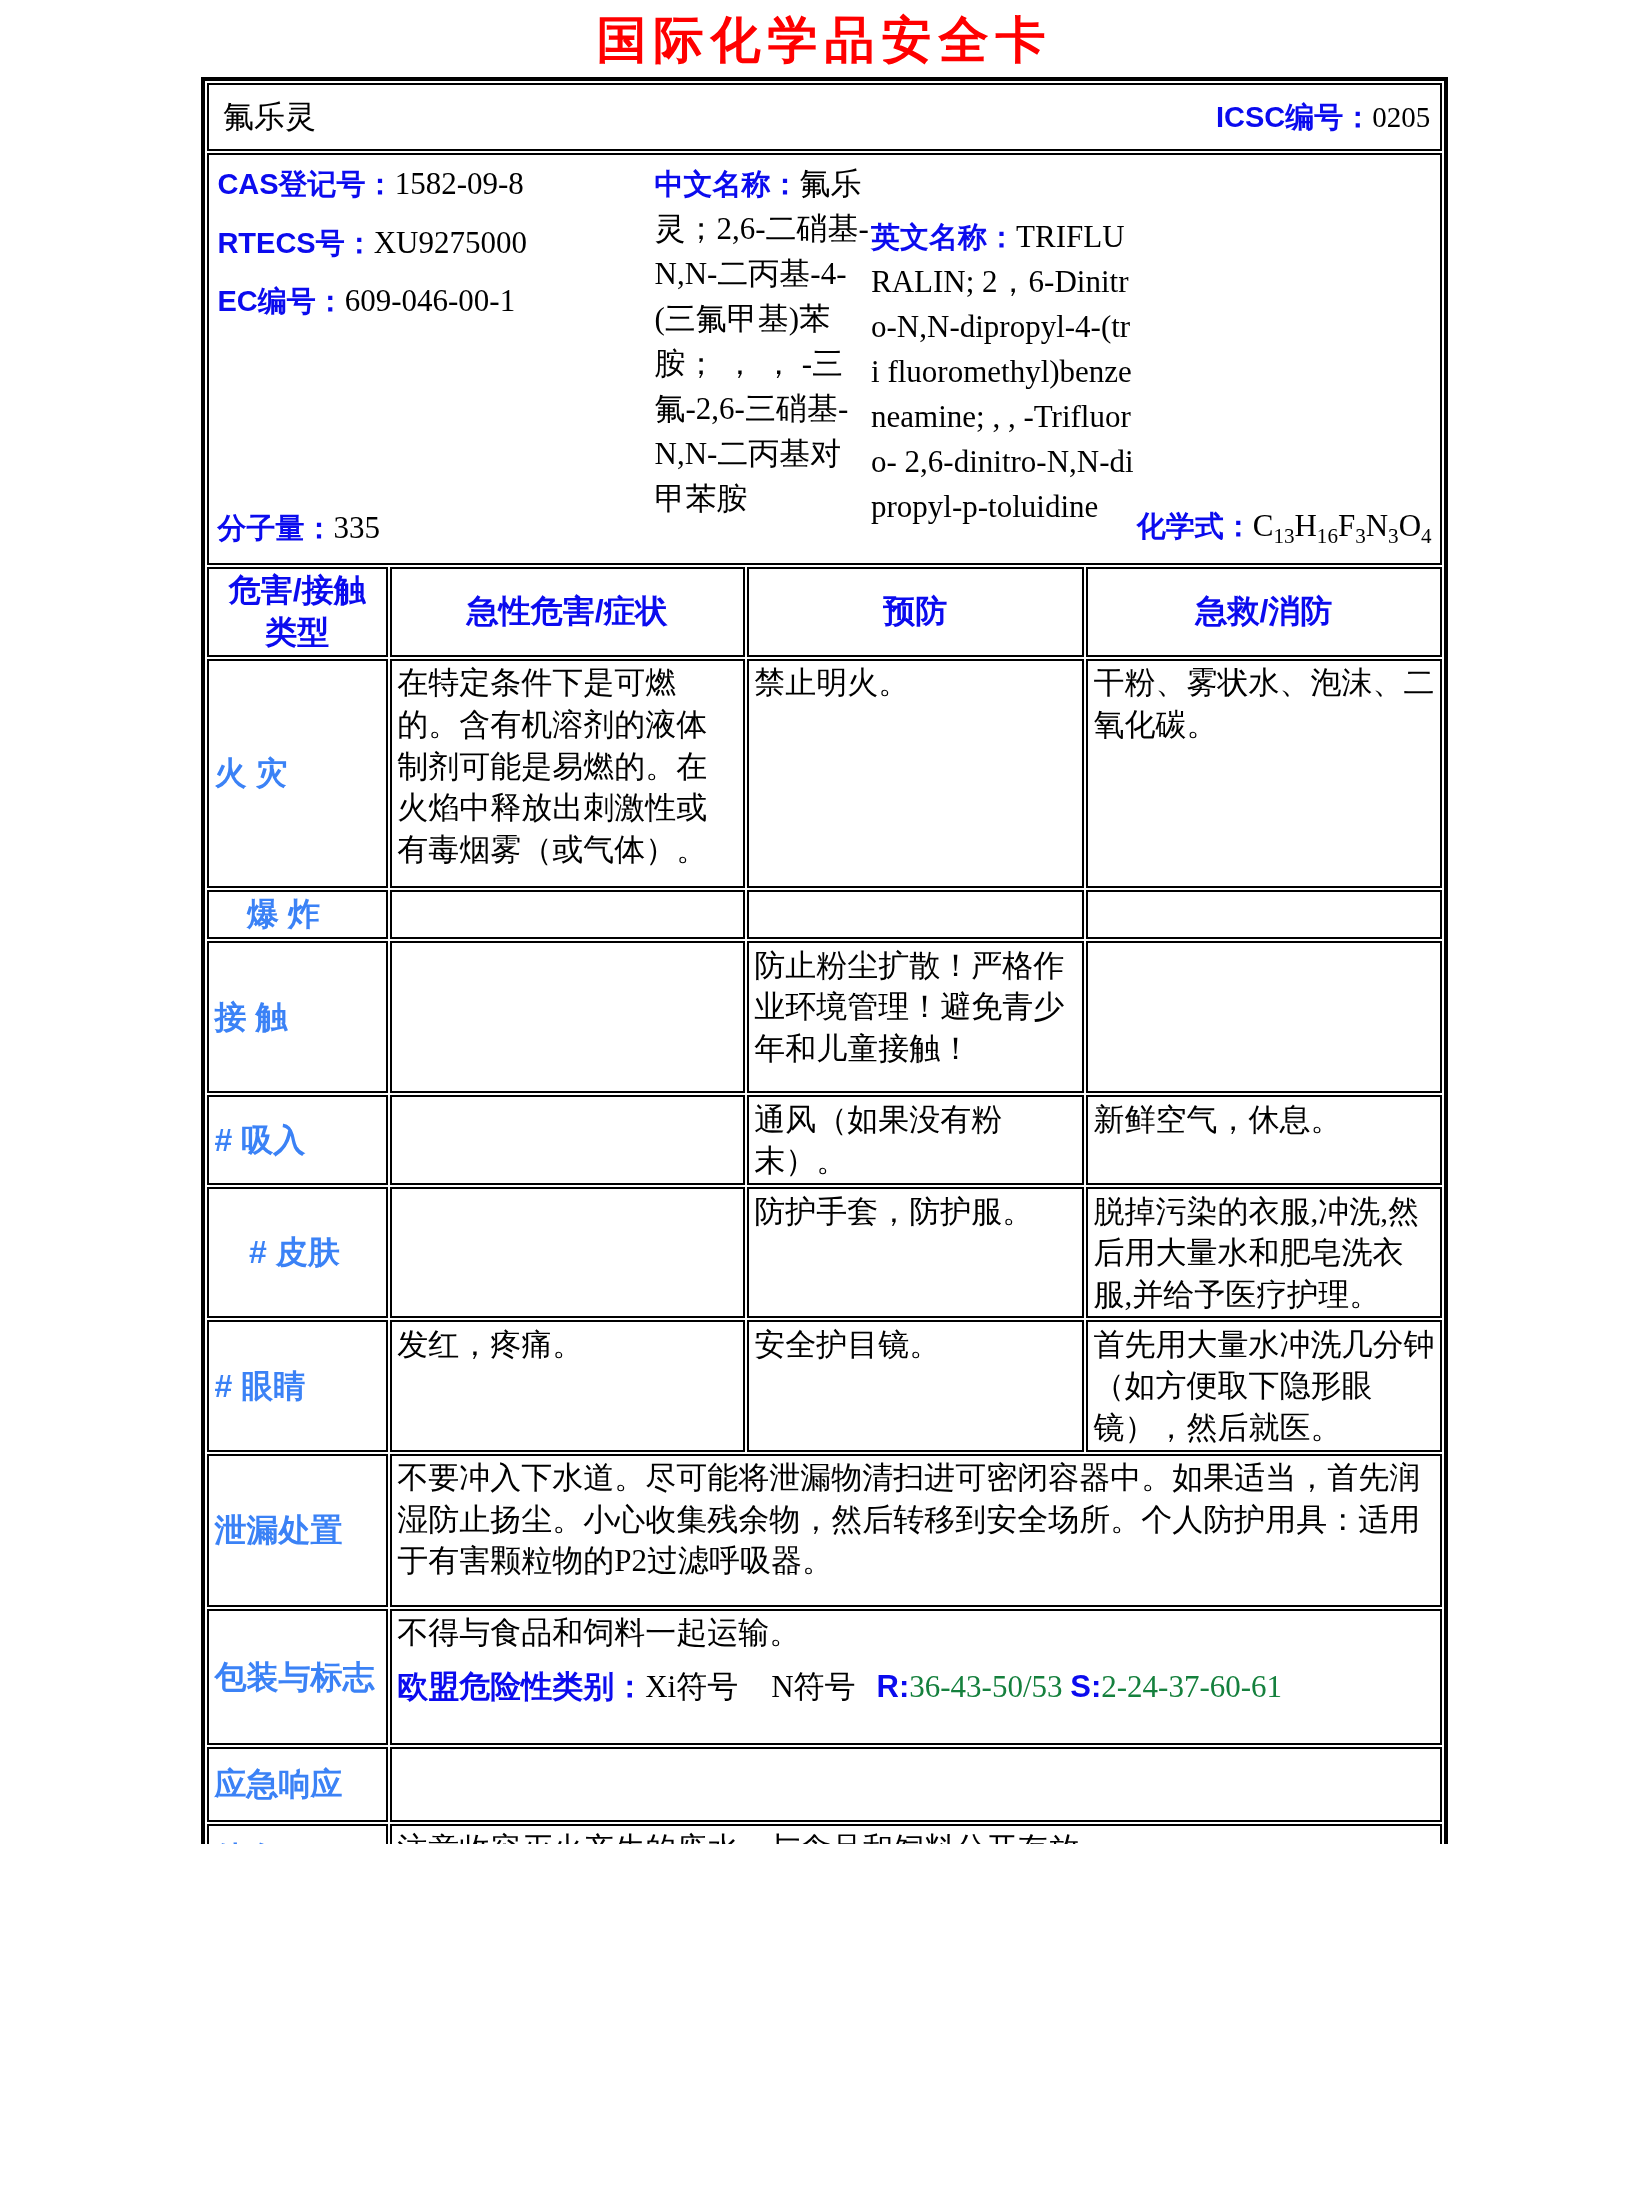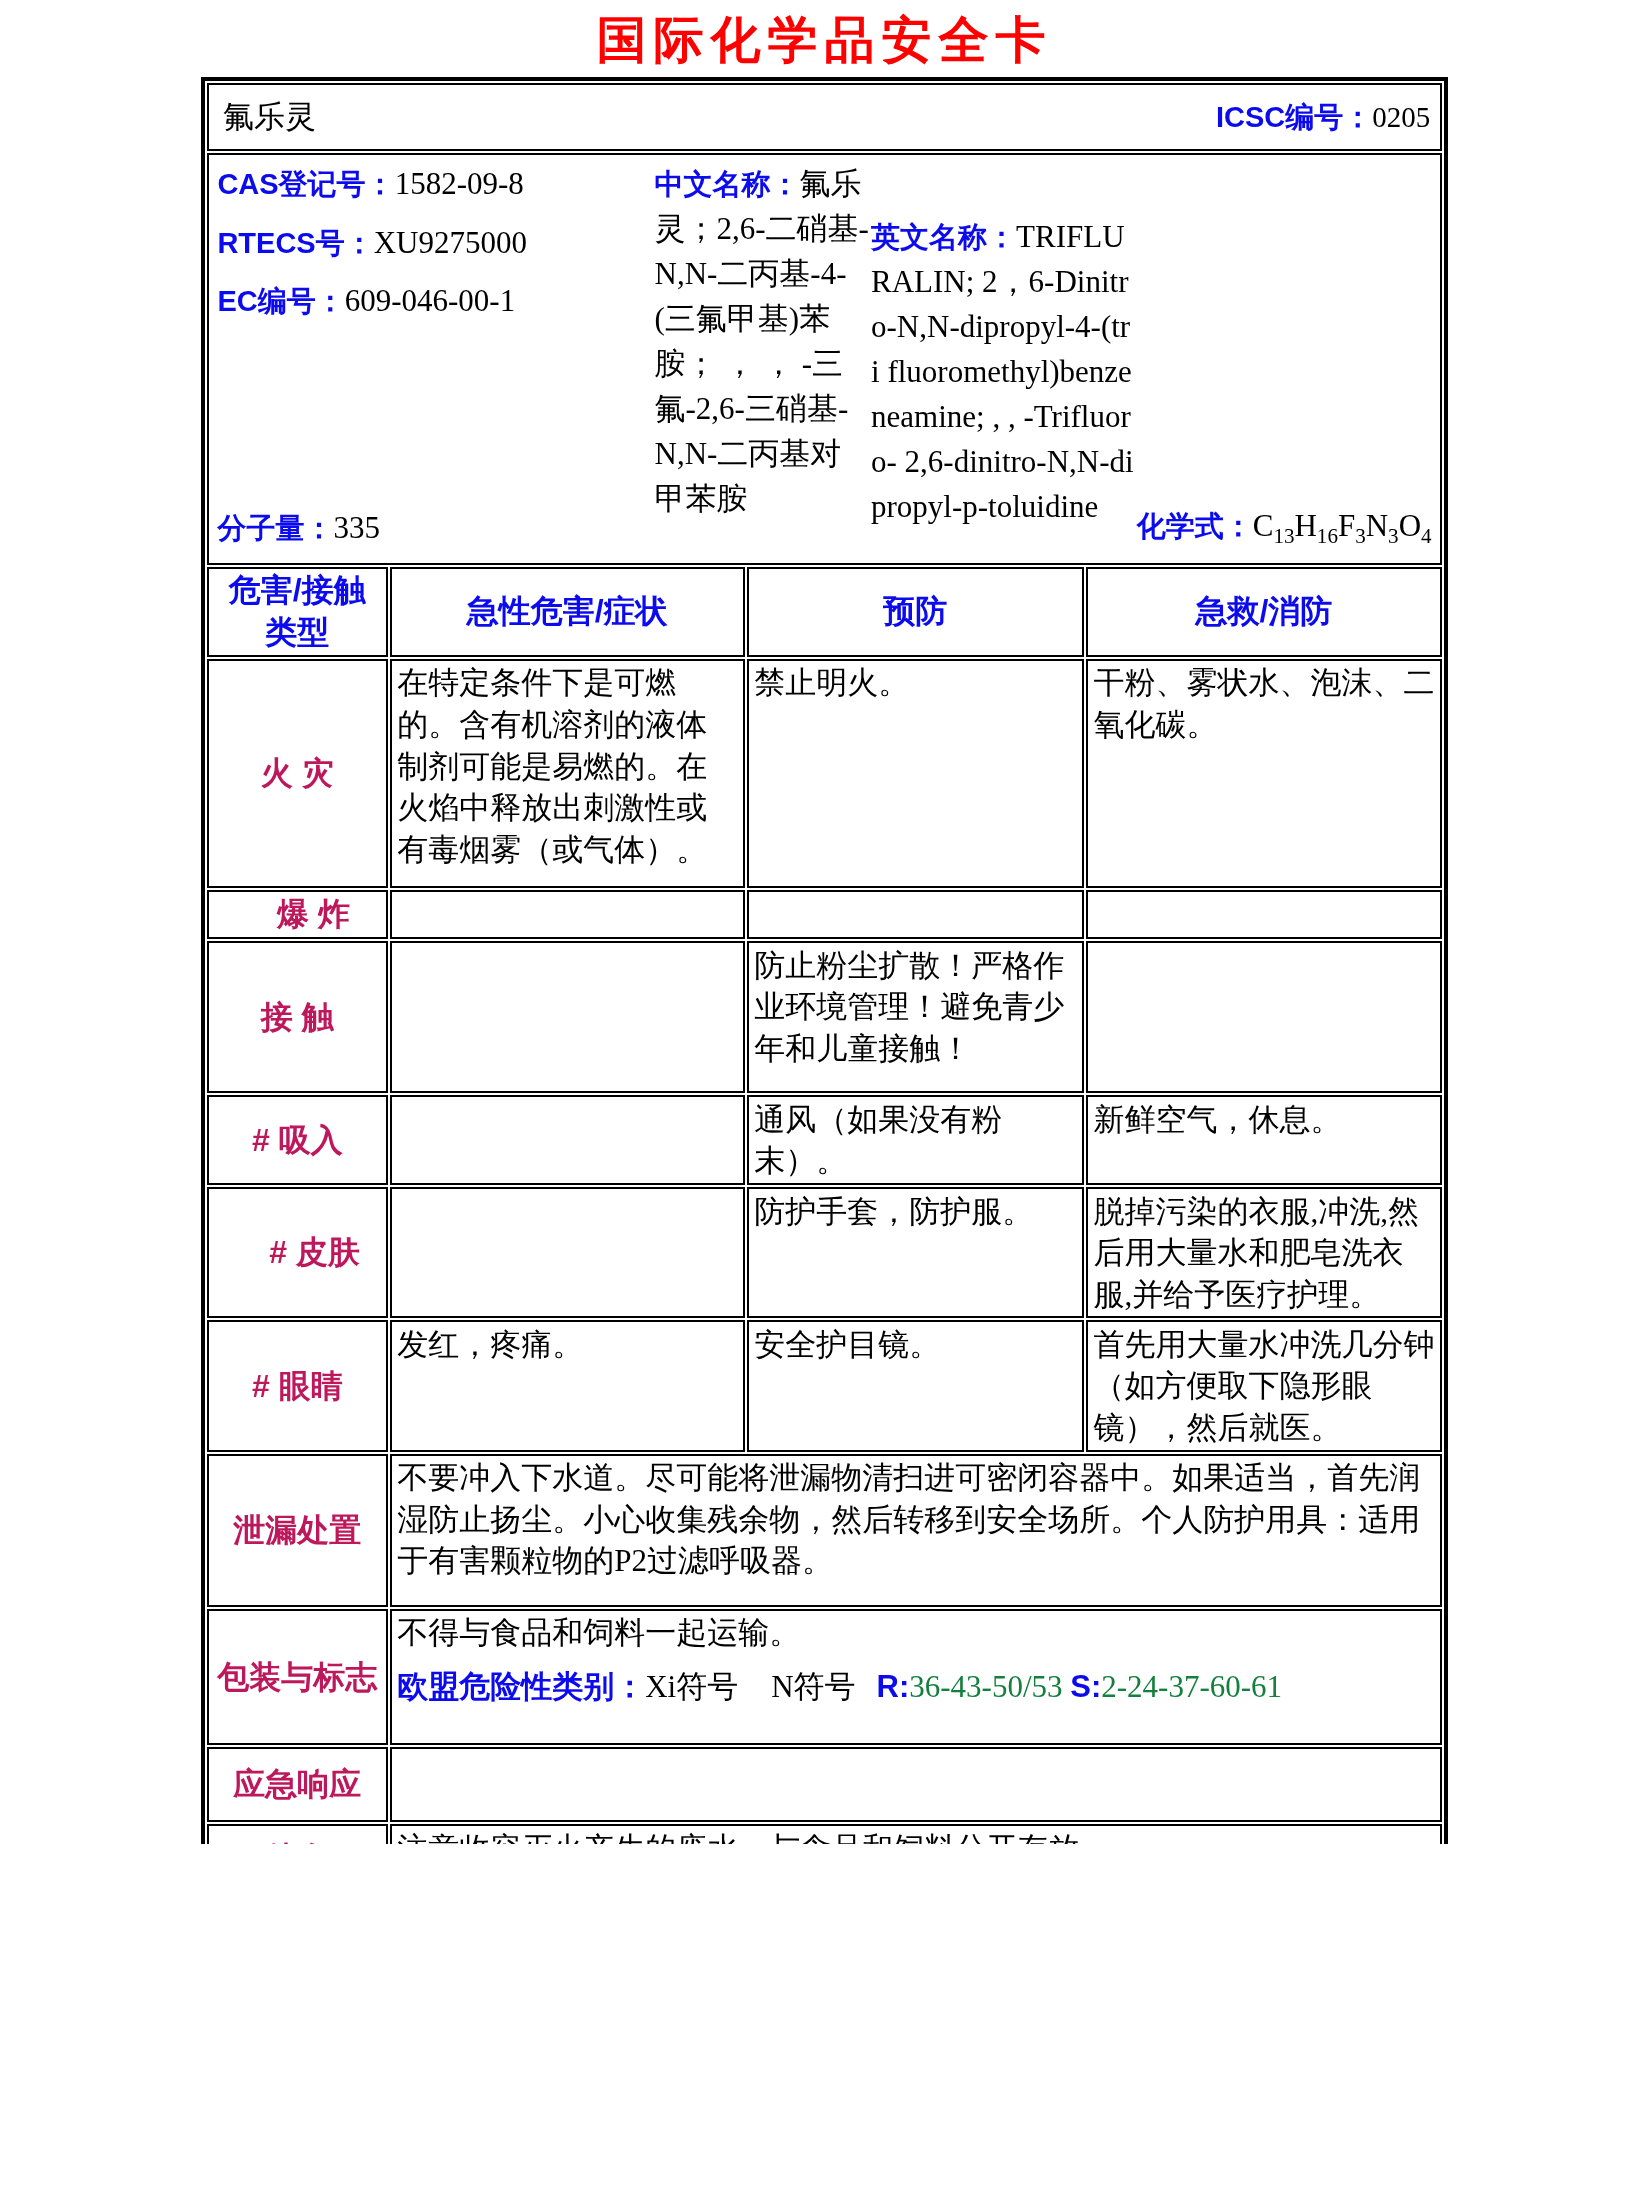--- a/index.html
+++ b/index.html
@@ -65,23 +65,23 @@
   .en-para{margin-top:53px;}
   .formula-line{margin-top:auto;margin-bottom:0;white-space:nowrap;}
   sub{font-size:68%;line-height:0;}
   
   td.gridhead{
     text-align:center;vertical-align:middle;
     font-family:"Liberation Sans","DejaVu Sans",sans-serif;
     font-weight:bold;color:#0b0bee;font-size:32px;line-height:1.3;
   }
   td.rowlbl{
-    text-align:center;vertical-align:middle;
-    font-family:"Liberation Sans","DejaVu Sans",sans-serif;
-    font-weight:bold;color:#be185d;font-size:32px;
+    text-align:left;vertical-align:middle;
+    font-family:"Liberation Sans","DejaVu Sans",sans-serif;
+    font-weight:bold;color:#3b82f6;font-size:32px;
     word-break:keep-all;white-space:nowrap;
   }
   .eu-line{margin-top:12.5px;white-space:nowrap;}
   .eu-line .lblfont{font-size:31px;}
   .eu-sym{margin-right:33px;}
   .eu-r{margin-left:21px;}
   .eu-code{color:#15803d;}
 </style>
 </head>
 <body>

